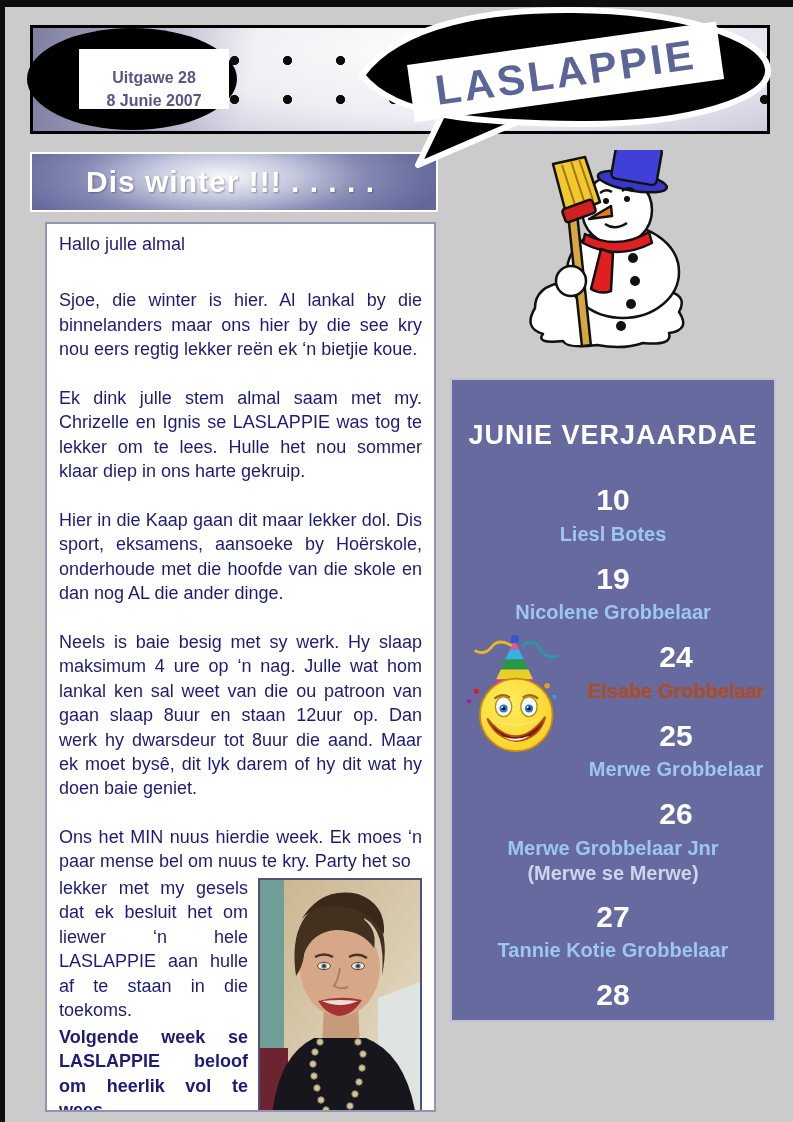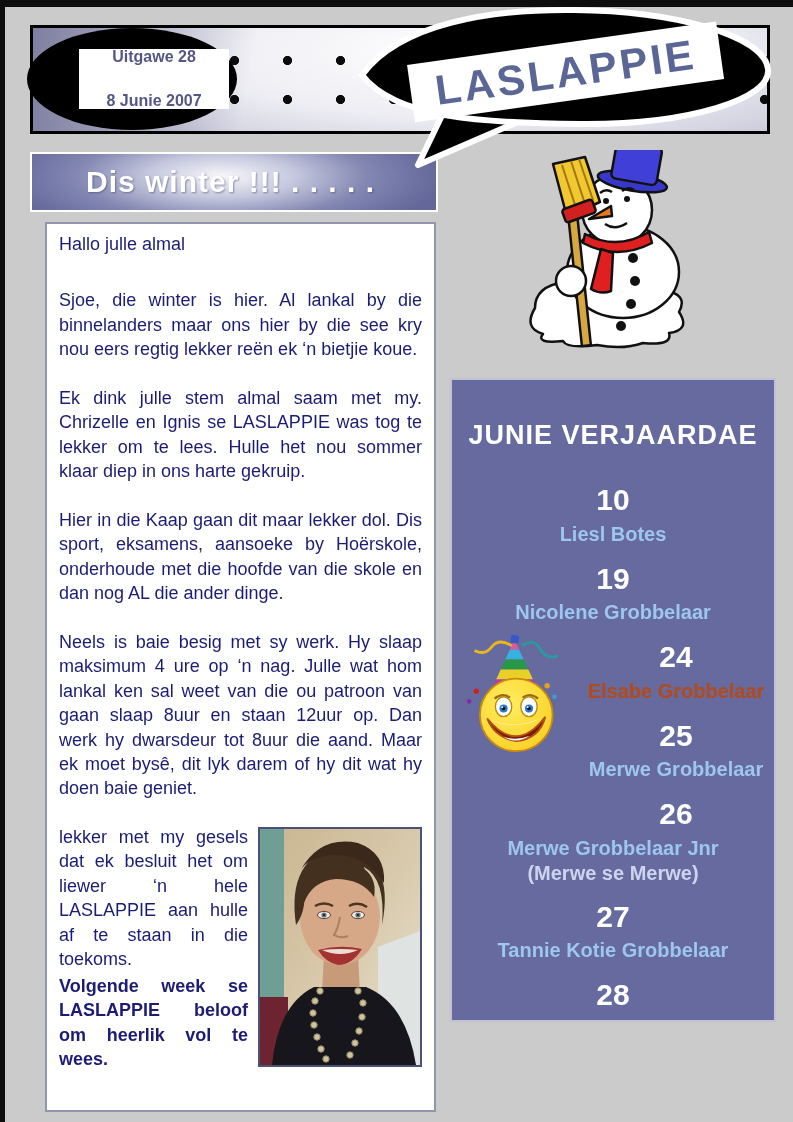--- a/index.html
+++ b/index.html
@@ -14,21 +14,21 @@
   .masthead{position:absolute;left:30px;top:25px;width:734px;height:103px;border:3px solid #000;
     background-image:
       radial-gradient(circle, #0b0b0b 4.2px, rgba(0,0,0,0) 5px),
       linear-gradient(100deg, rgba(122,122,158,.95) 0%, rgba(122,122,158,0) 30%),
       radial-gradient(ellipse 95% 170% at 58% 22%, #ffffff 0%, #ededf3 38%, #9c9cbc 100%);
     background-size:53px 39px,100% 100%,100% 100%;
     background-position:16px 13px,0 0,0 0;
     background-repeat:repeat,no-repeat,no-repeat;}
   .issue-oval{position:absolute;left:-6px;top:0px;width:210px;height:102px;background:#000;border-radius:50%;}
   .issue-box{position:absolute;left:46px;top:21px;width:150px;height:60px;background:#fff;
-    display:flex;flex-direction:column;justify-content:space-between;align-items:center;gap:7px;}
+    display:flex;flex-direction:column;justify-content:flex-end;align-items:center;gap:7px;}
   .issue-box div{font-size:16px;font-weight:bold;color:#565686;line-height:1;}
 
   .bubble-svg{position:absolute;left:352px;top:3px;width:436px;height:168px;z-index:4;}
 
   
   .title-banner{position:absolute;left:30px;top:152px;width:404px;height:56px;border:2px solid #fff;
     background:radial-gradient(ellipse 62% 130% at 47% 40%, #f7f7fa 0%, #c7cadf 28%, #8387b2 58%, #63679a 88%);
     display:flex;align-items:center;}
   .title-banner .t{padding-left:54px;font-size:30px;font-weight:bold;color:#ffffff;letter-spacing:1px;
     text-shadow:1px 1px 2px rgba(60,60,100,.5);}
@@ -114,20 +114,21 @@
       <circle cx="66" cy="131" r="15" fill="#fff"></circle>
     </g>
   </svg>
 
   <div class="article-box">
     <p class="first">Hallo julle almal</p>
     <p>Sjoe, die winter is hier.  Al lankal by die binnelanders maar ons hier by die see kry nou eers regtig lekker reën ek ‘n bietjie koue.</p>
     <p>Ek dink julle stem almal saam met my.  Chrizelle en Ignis se LASLAPPIE was tog te lekker om te lees.  Hulle het nou sommer klaar diep in ons harte gekruip.</p>
     <p>Hier in die Kaap gaan dit maar lekker dol.  Dis sport, eksamens, aansoeke by Hoërskole, onderhoude met die hoofde  van die skole en dan nog AL die ander dinge.</p>
     <p>Neels is baie besig met sy werk.  Hy slaap maksimum 4 ure op ‘n nag.  Julle wat hom lankal ken sal weet van die ou patroon van gaan slaap 8uur en staan 12uur op.  Dan werk hy dwarsdeur tot 8uur die aand.  Maar ek moet bysê, dit lyk darem of hy dit wat hy doen baie geniet.</p>
+    <p class="no-gap">Ons het MIN nuus hierdie week.  Ek moes ‘n paar mense bel om nuus te kry.  Party het so</p>
 
     <div class="photo-frame">
       <svg viewBox="0 0 160 236" width="160" height="236">
         <defs>
           <linearGradient id="pgbg" x1="0" y1="0" x2="1" y2="1">
             <stop offset="0" stop-color="#c9b48e"></stop>
               <stop offset="0.55" stop-color="#d9cbae"></stop>
               <stop offset="1" stop-color="#e8e1d1"></stop>
           </linearGradient>
         </defs>

